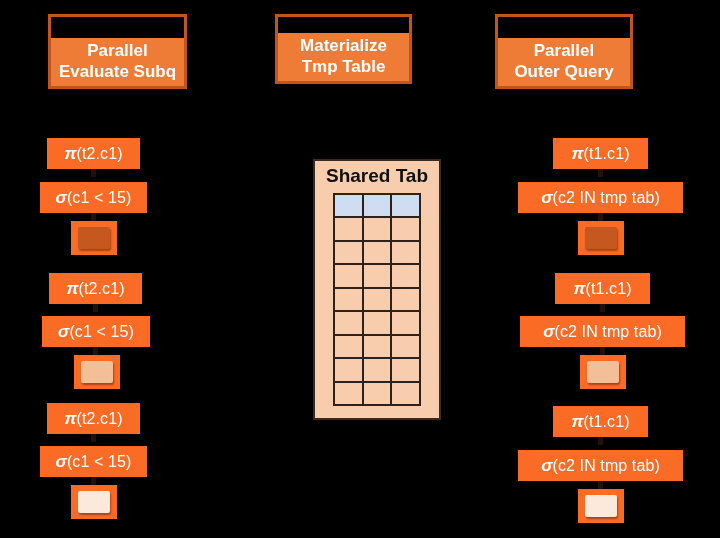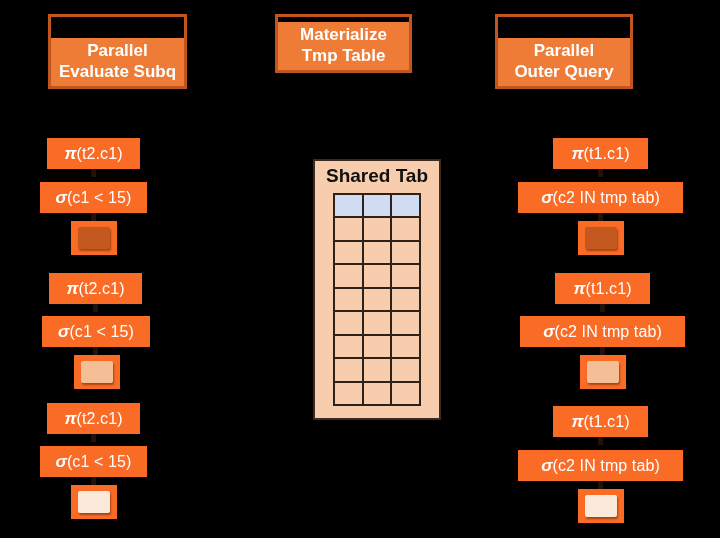--- a/index.html
+++ b/index.html
@@ -133,21 +133,21 @@
 </head>
 <body>
 
 <div id="stage">
 
   <div class="phase-box" style="left:48px; top:14px; width:139px; height:75px;">
     <div class="phase-label">Parallel
 Evaluate Subq</div>
   </div>
 
-  <div class="phase-box" style="left:275px; top:14px; width:137px; height:59px;">
+  <div class="phase-box" style="left:275px; top:14px; width:137px; height:70px;">
     <div class="phase-label">Materialize
 Tmp Table</div>
   </div>
 
   <div class="phase-box" style="left:495px; top:14px; width:138px; height:75px;">
     <div class="phase-label">Parallel
 Outer Query</div>
   </div>
 
   <div class="op-box" style="left:47px; top:138px; width:93px; height:31px;">

